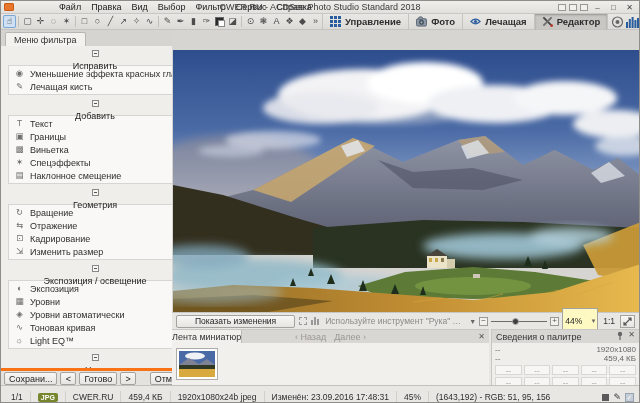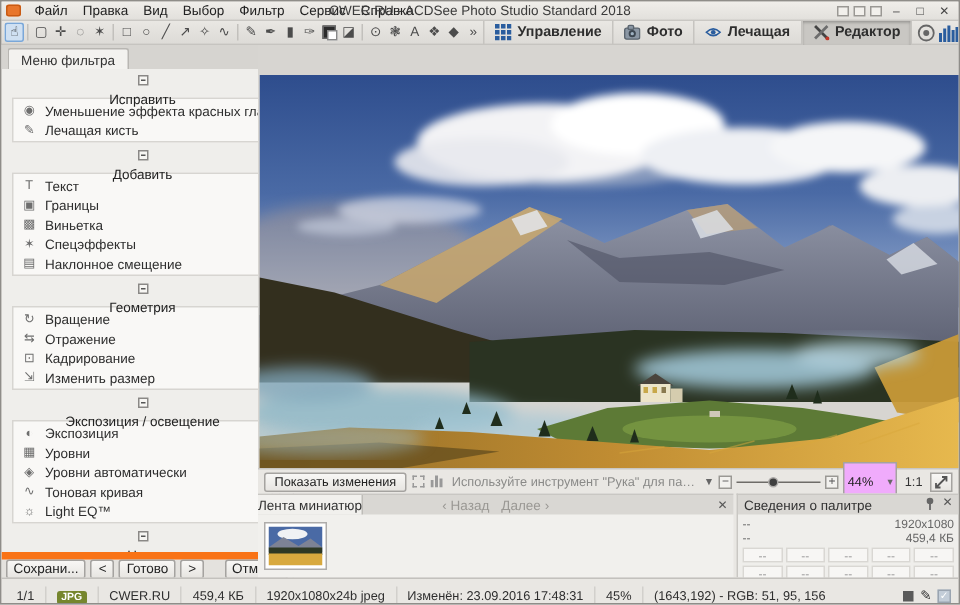--- a/index.html
+++ b/index.html
@@ -45,46 +45,46 @@
   .f-sec-head{display:flex;align-items:center;gap:4px;height:13px;font-size:9px;color:#222;flex-direction:column;}
   .minus-box{width:7px;height:7px;border:1px solid #8a8886;background:#f7f6f3;position:relative;flex:none;}
   .minus-box:after{content:"";position:absolute;left:1px;right:1px;top:2px;height:1px;background:#555;}
   .f-box{border:1px solid #d7d5d1;background:#f9f8f6;margin-top:2px;padding:1px 0;}
   .f-item{display:flex;align-items:center;gap:5px;height:13px;padding-left:5px;cursor:default;}
   .f-ico{width:11px;text-align:center;font-size:8.5px;color:#6e6e6e;flex:none;line-height:1;}
   .f-label{font-size:9px;color:#2e2e2e;white-space:nowrap;}
   .v-scroll{position:absolute;right:0;top:16px;bottom:17px;width:9px;background:#edecea;border-left:1px solid #d4d2ce;}
   .v-arrow{position:absolute;left:0;right:0;height:9px;display:flex;align-items:center;justify-content:center;font-size:5px;color:#777;}
   .v-thumb{position:absolute;left:1px;right:1px;top:10px;height:46px;background:#cdcbc7;border:1px solid #b2b0ac;border-radius:2px;}
-  .panel-buttons{position:absolute;left:0;bottom:0;right:0;height:17px;background:#e4e2de;border-top:5px solid #f97316;
-    display:flex;align-items:center;gap:3px;padding:0 3px;}
+  .panel-buttons{position:absolute;left:0;bottom:0;right:0;height:17px;background:#e4e2de;border-top:3px solid #f97316;
+    display:flex;align-items:flex-end;gap:3px;padding:0 3px;}
   .pbtn{height:13px;background:linear-gradient(#f8f7f5,#e7e5e1);border:1px solid #a5a3a0;border-radius:2px;
     font-size:9px;color:#222;display:flex;align-items:center;justify-content:center;padding:0 4px;}
   .pbtn.arrow{width:16px;padding:0;}
   .pbtn.cancel{margin-left:auto;}
   
   .canvas{position:absolute;left:171px;top:29px;right:0;height:282px;background:#d7d5d1;}
   .photo{position:absolute;left:1px;top:20px;right:0;bottom:0;}
   .photo svg{display:block;}
   
   .viewer-bar{position:absolute;left:171px;top:311px;right:0;height:17px;background:#e9e7e3;border-top:1px solid #c9c7c3;
     display:flex;align-items:center;padding:0 4px;gap:4px;}
   .vb-btn{height:13px;border:1px solid #a5a3a0;background:linear-gradient(#f8f7f5,#e7e5e1);border-radius:2px;
-    display:flex;align-items:center;font-size:8.5px;padding:0 6px;color:#222;white-space:nowrap;}
+    display:flex;align-items:center;font-size:8.5px;padding:0 18px;color:#222;white-space:nowrap;}
   .vb-ico{font-size:8px;color:#8a8a8a;line-height:1;}
   .dotted-sq{width:8px;height:8px;border:1px dashed #999;}
   .vb-hint{flex:1;text-align:center;font-size:8.5px;color:#8a8a88;white-space:nowrap;overflow:hidden;text-overflow:ellipsis;}
   .vb-zoom{display:flex;align-items:center;gap:3px;}
   .tri{font-size:7px;color:#666;}
   .pm{width:9px;height:9px;border:1px solid #9a9894;background:#f2f1ee;display:flex;align-items:center;justify-content:center;
     font-size:8px;color:#555;line-height:1;}
   .slider{position:relative;width:56px;height:9px;}
   .slider .track{position:absolute;left:0;right:0;top:4px;height:1px;background:#6e6c68;}
   .slider .thumb{position:absolute;top:1px;left:21px;width:7px;height:7px;border-radius:50%;background:#3f3f3f;}
-  .zoom-box{width:36px;height:26px;border:1px solid #a5a3a0;background:#f0abfc;display:flex;align-items:center;
+  .zoom-box{width:36px;height:26px;border:1px solid #a5a3a0;background:#fef9c3;display:flex;align-items:center;
     justify-content:space-between;padding:0 2px;font-size:8.5px;color:#222;}
   .one-one{font-size:8.5px;color:#333;padding:0 2px;}
   .fit-btn{width:15px;height:13px;border:1px solid #a5a3a0;background:linear-gradient(#f8f7f5,#e7e5e1);
     display:flex;align-items:center;justify-content:center;}
   
   .filmstrip{position:absolute;left:171px;top:328px;width:317px;bottom:17px;background:#f1f0ed;border-top:1px solid #c9c7c3;}
   .fs-head{height:13px;background:#d9d7d3;display:flex;align-items:center;}
   .fs-tab{height:13px;padding:0 0;background:#f1f0ed;border-right:1px solid #bebcb8;display:flex;align-items:center;font-size:9px;color:#333;}
   .fs-nav{position:absolute;left:50%;transform:translateX(-50%);display:flex;gap:8px;color:#9a9894;font-size:9px;align-items:flex-end;}
   .fs-close{margin-left:auto;padding-right:4px;font-size:8px;color:#555;}
@@ -110,21 +110,21 @@
   .sb-check{width:9px;height:9px;background:#c3cdd8;border:1px solid #9aa4b0;display:flex;align-items:center;justify-content:center;
     font-size:7px;color:#fff;line-height:1;}
 </style>
 </head>
 <body>
 
 <div class="window">
 
   <div class="titlebar">
     <div class="logo"></div>
-    <div id="menu-items" style="display:flex;">
+    <div id="menu-items" style="display:flex;margin-left:36px;">
         <span class="menu-item">Файл</span>
         <span class="menu-item">Правка</span>
         <span class="menu-item">Вид</span>
         <span class="menu-item">Выбор</span>
         <span class="menu-item">Фильтр</span>
         <span class="menu-item">Сервис</span>
         <span class="menu-item">Справка</span>
       </div>
     <div class="win-title">CWER.RU - ACDSee Photo Studio Standard 2018</div>
     <div class="win-ctrls">

